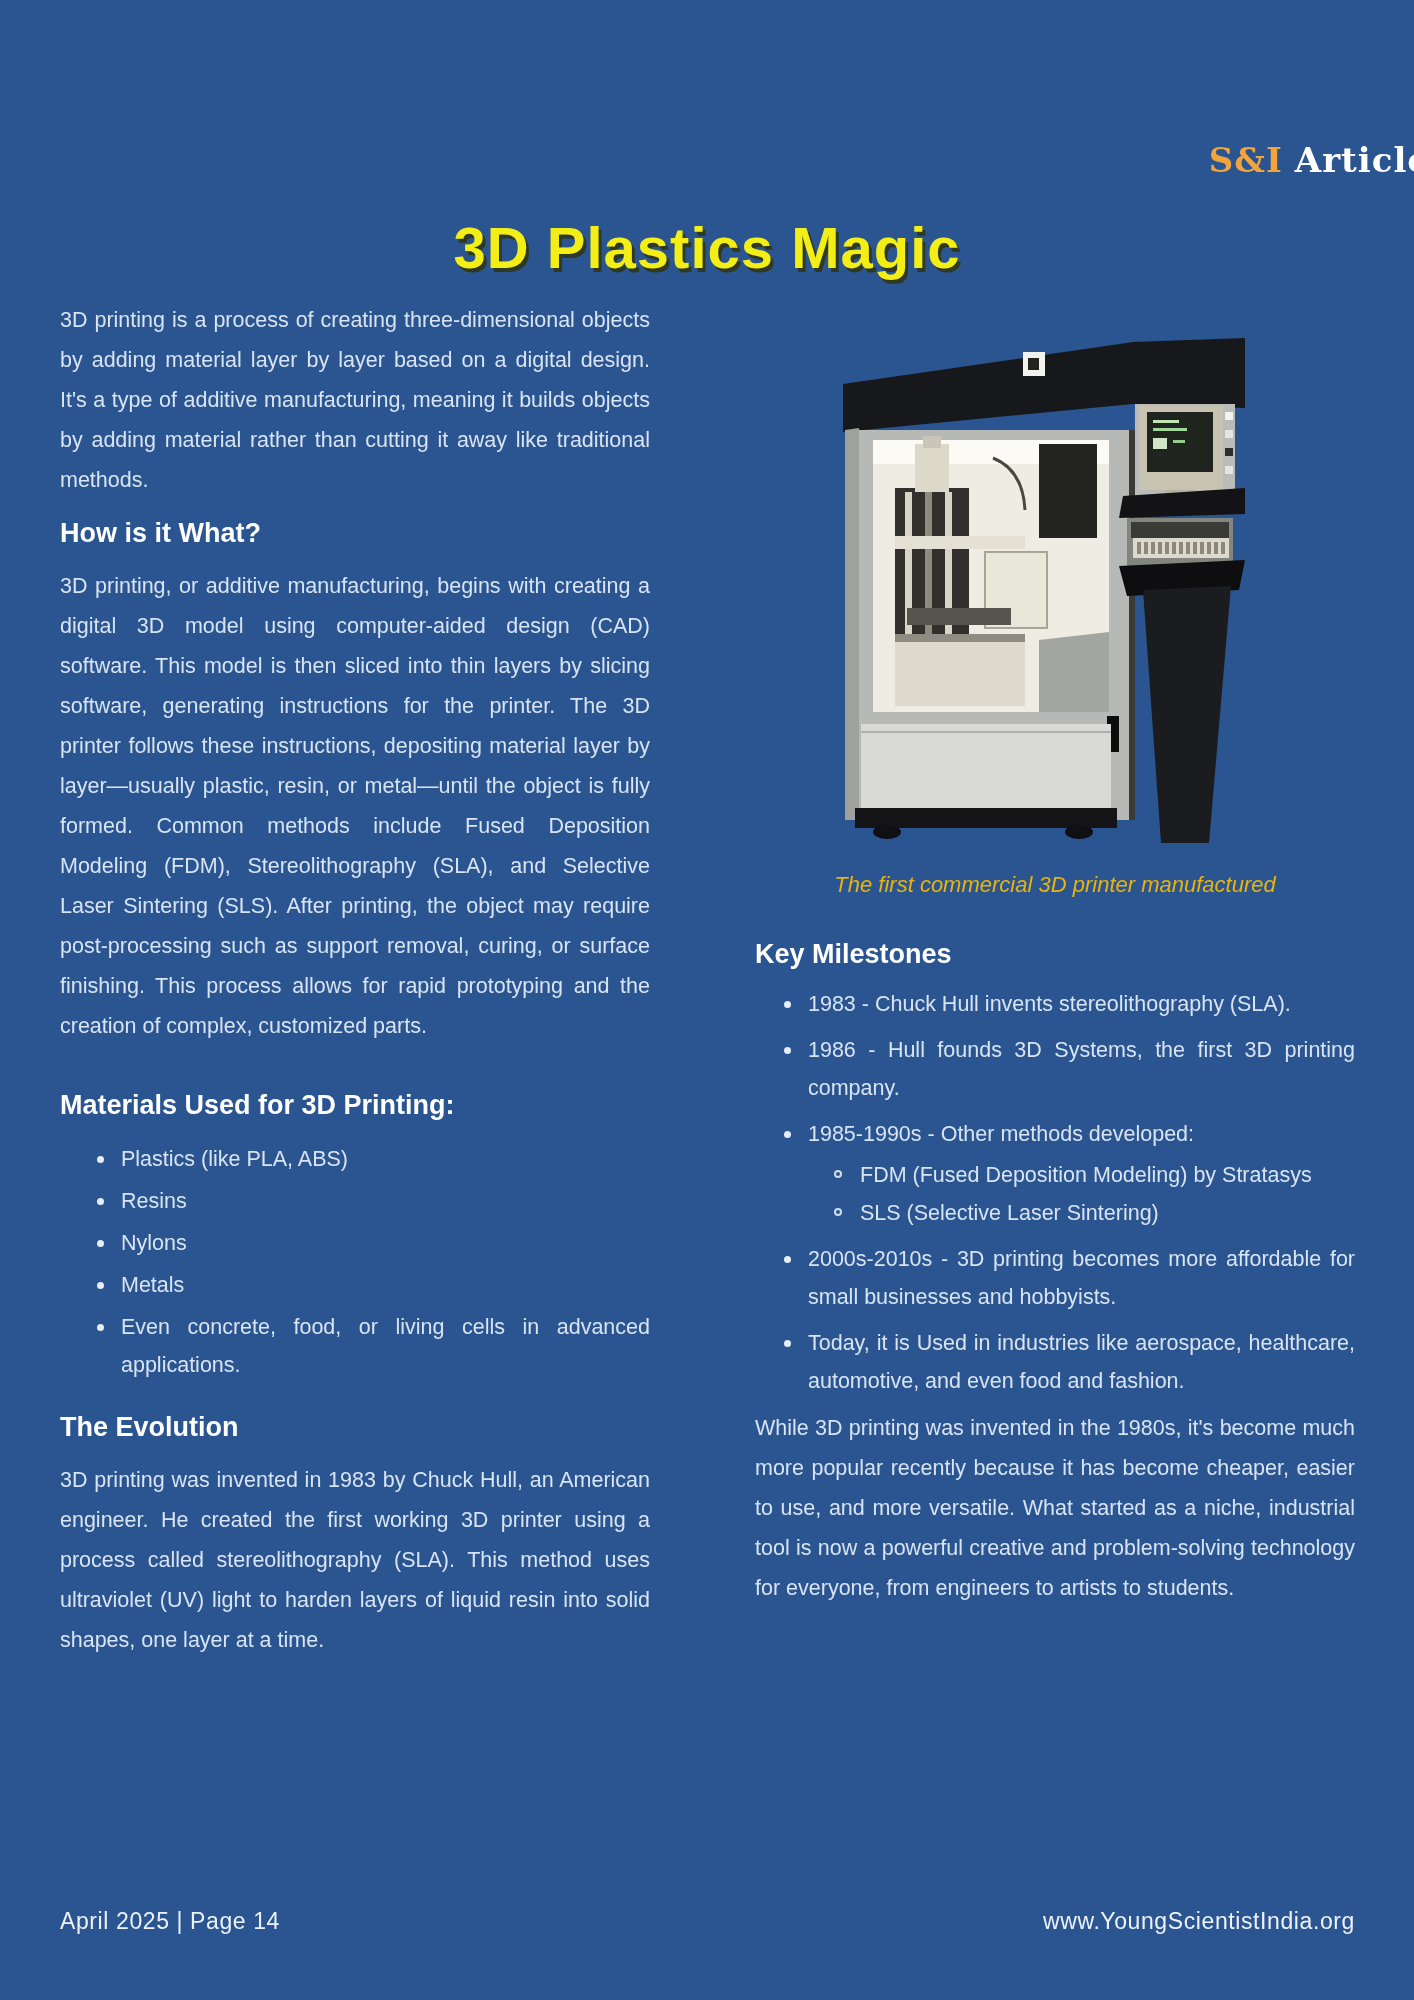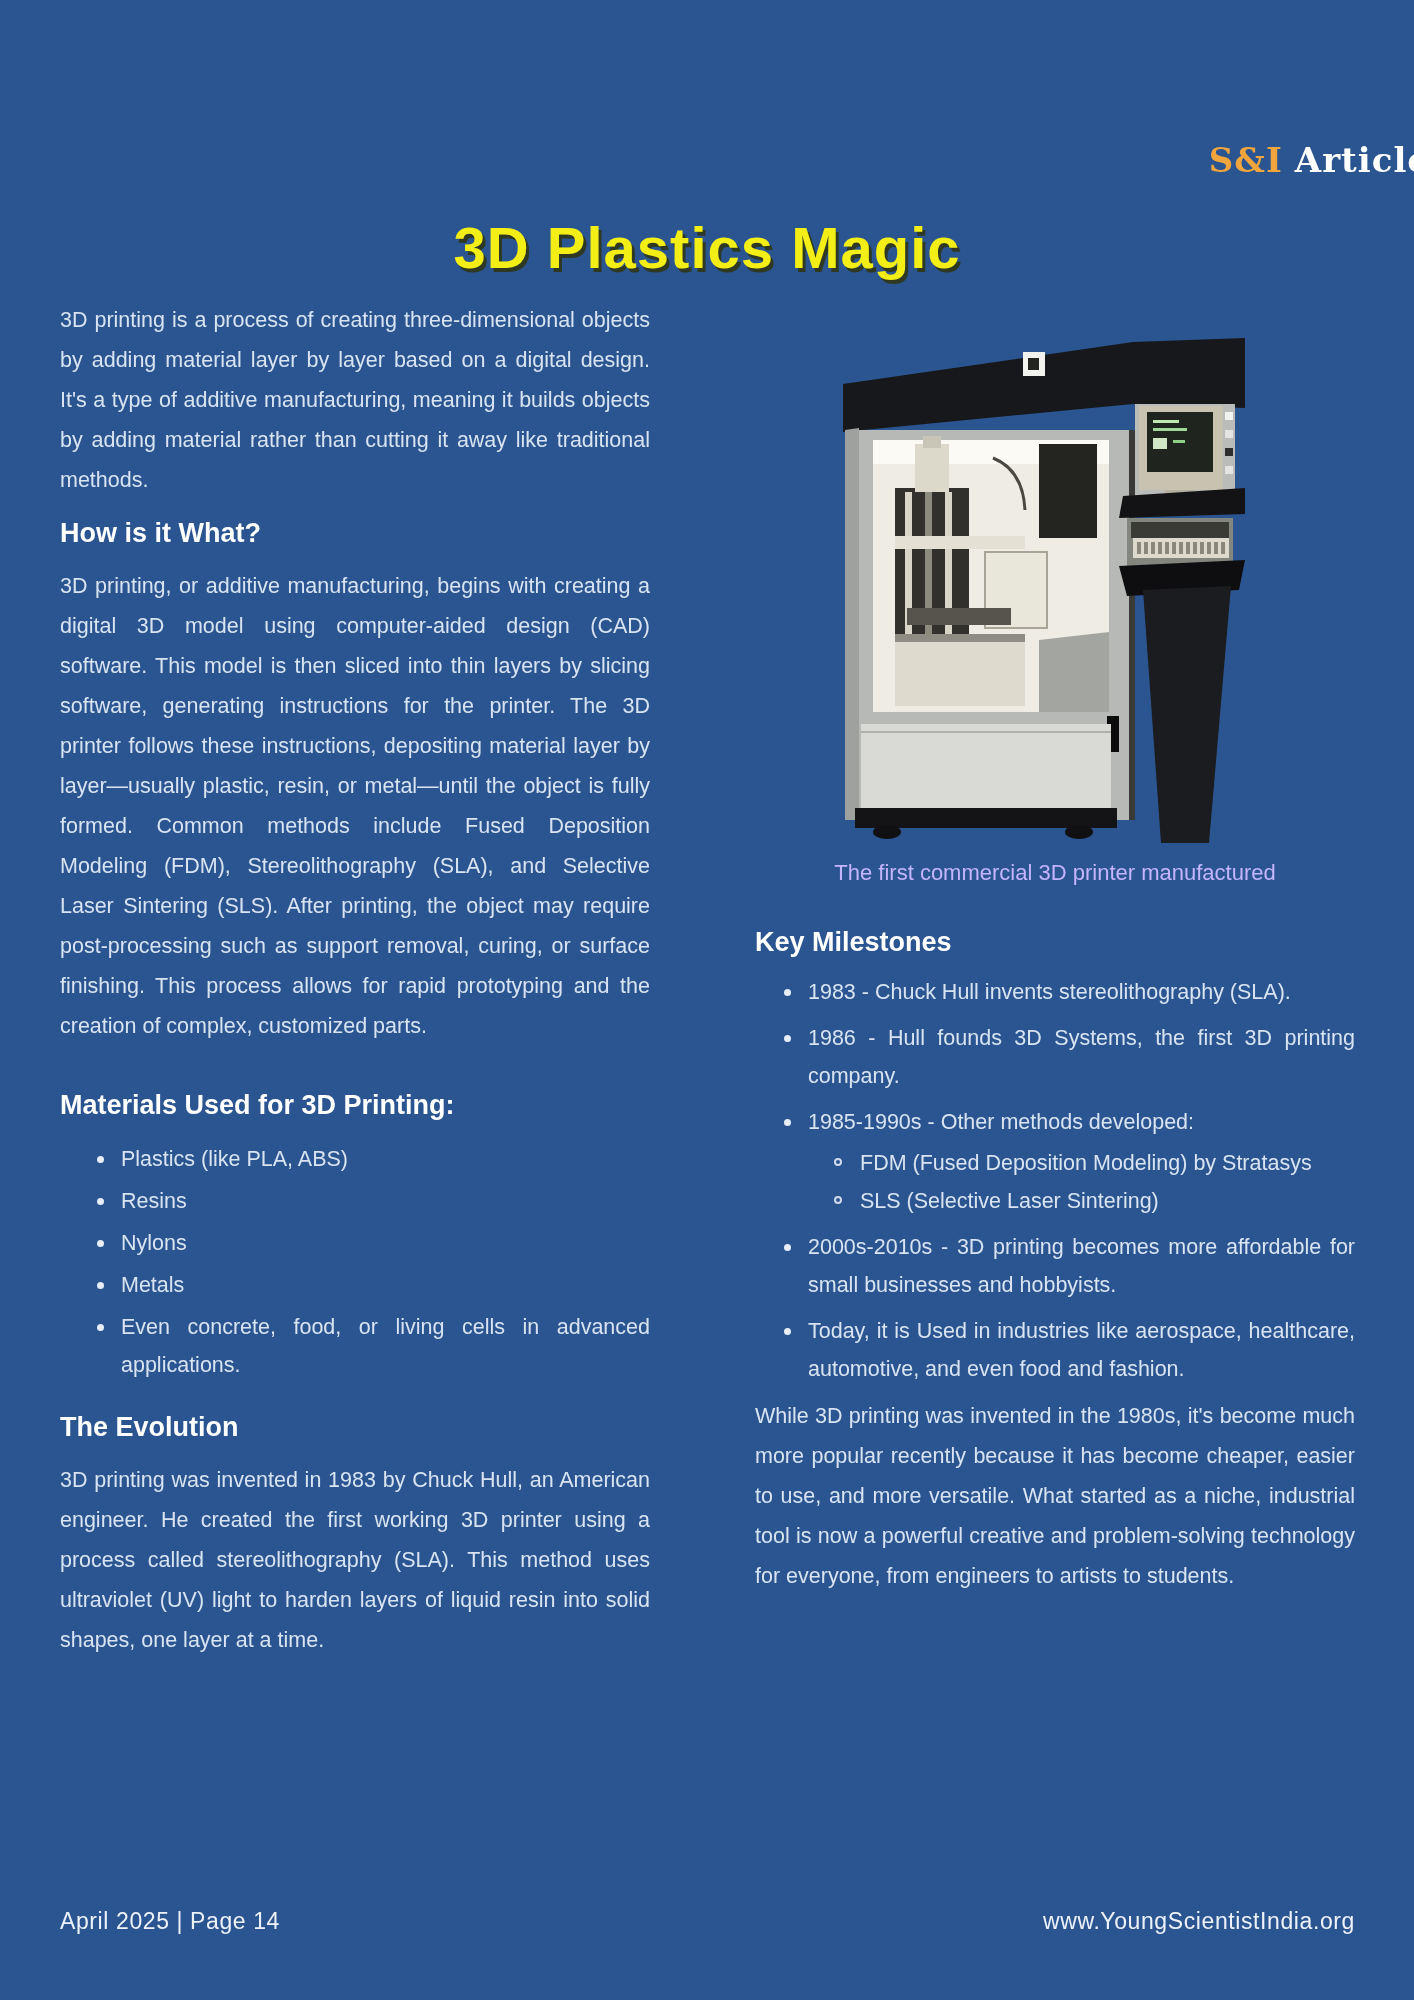--- a/index.html
+++ b/index.html
@@ -58,23 +58,23 @@
     color:#d8e4f2; text-align:justify;
   }
   ul.sublist > li::before {
     content:""; position:absolute; left:-26px; top:14px;
     width:8px; height:8px; border-radius:50%;
     background:transparent; border:2px solid #cfdcec; box-sizing:border-box;
   }
   
   figure.photo { margin:38px 0 0 88px; width:402px; height:505px; }
   .caption {
-    margin-top:16px; text-align:center;
-    font-size:22px; line-height:28px; 
-    color:#c4b5fd;
+    margin-top:28px; text-align:center;
+    font-size:22px; line-height:28px; font-style:italic;
+    color:#eab308;
   }
   .closing { margin-top:28px; }
   
   .footer {
     position:absolute; top:1908px; left:60px; right:59px;
     display:flex; justify-content:space-between;
     font-size:23px; letter-spacing:0.6px; color:#edf2f9;
   }
 </style>
 </head>

